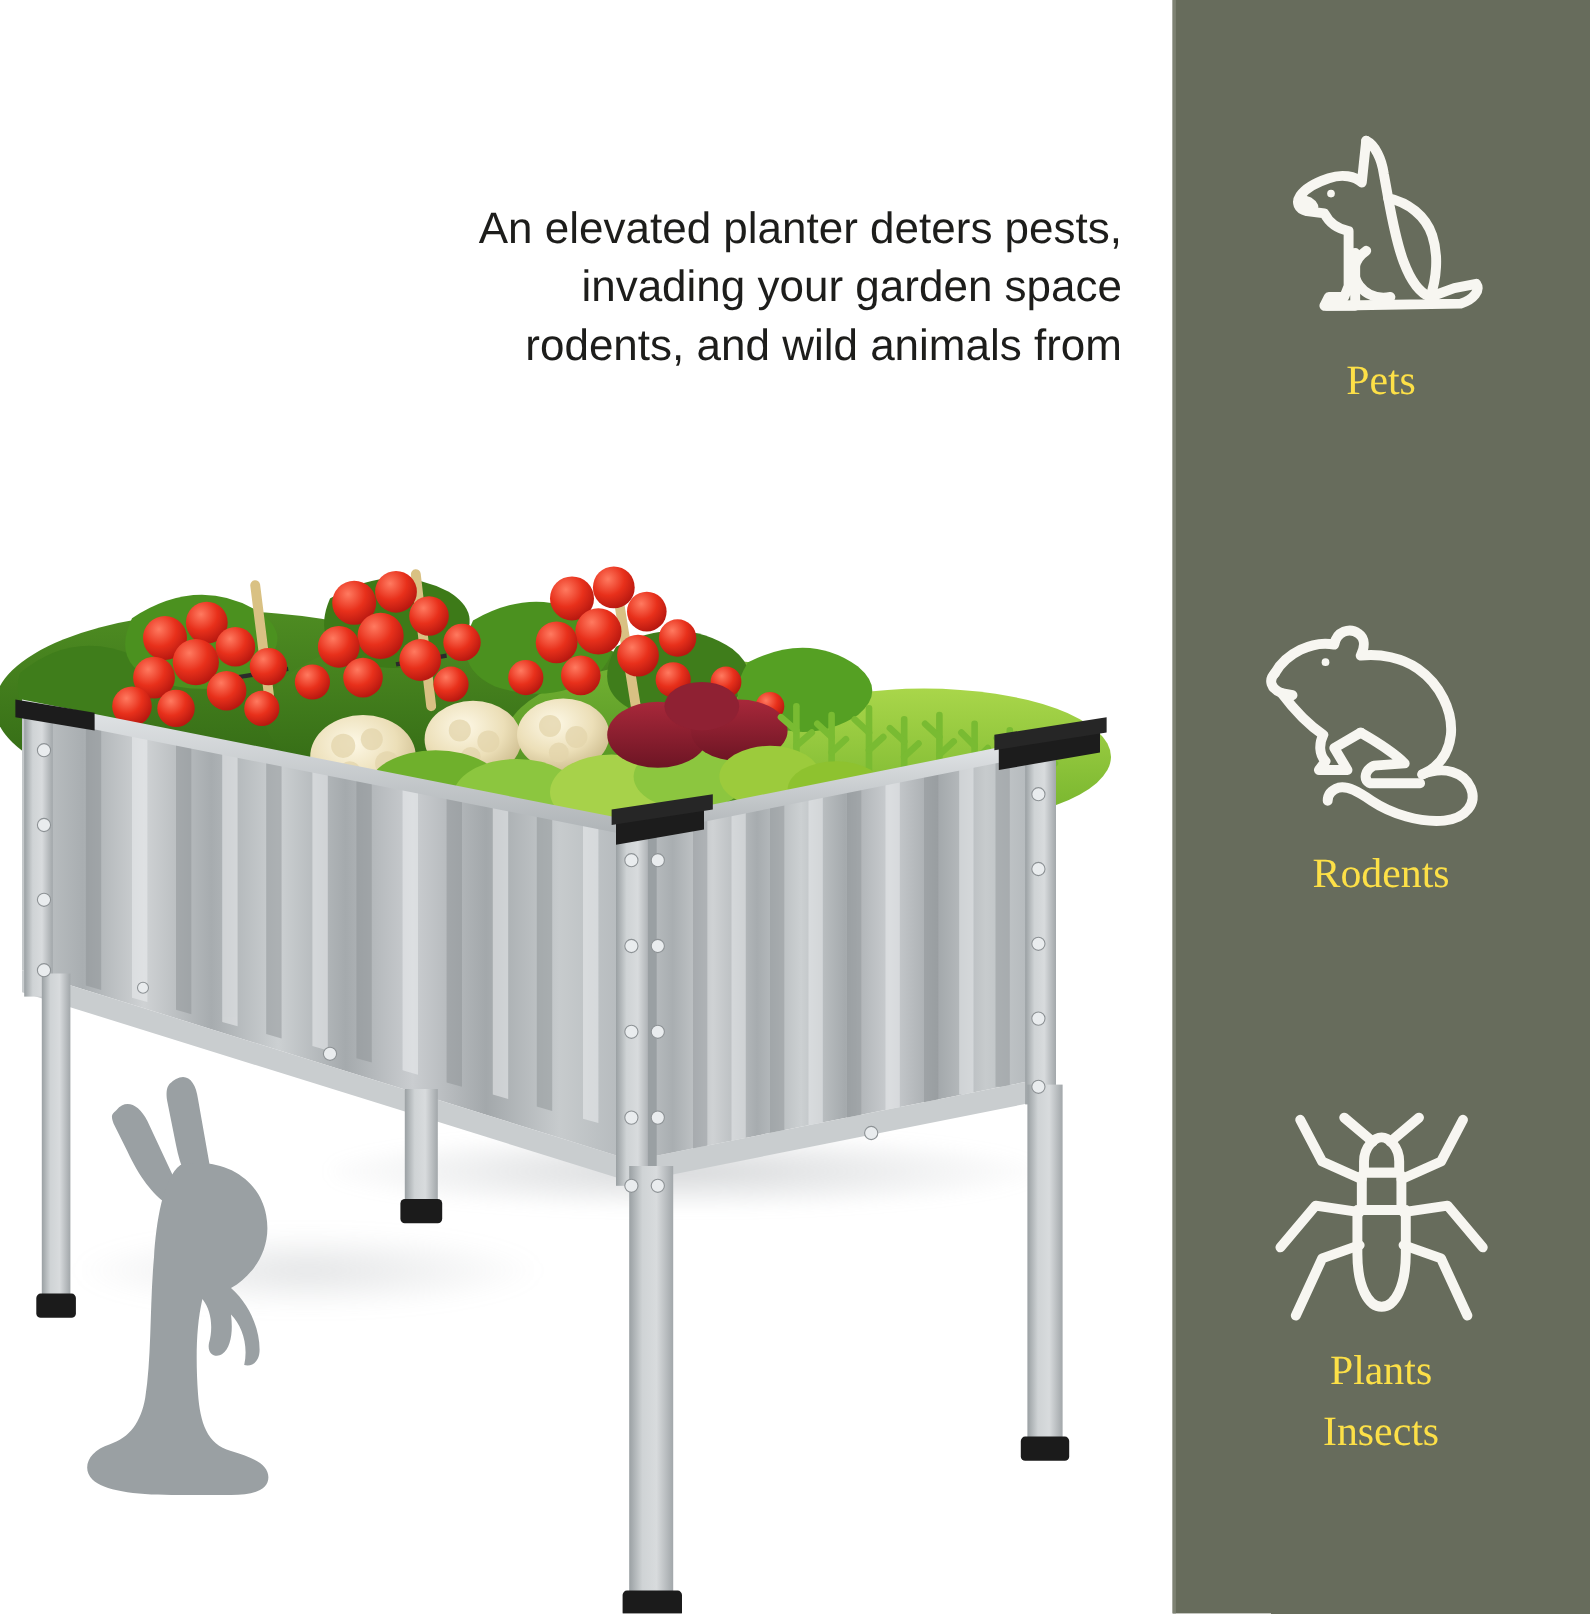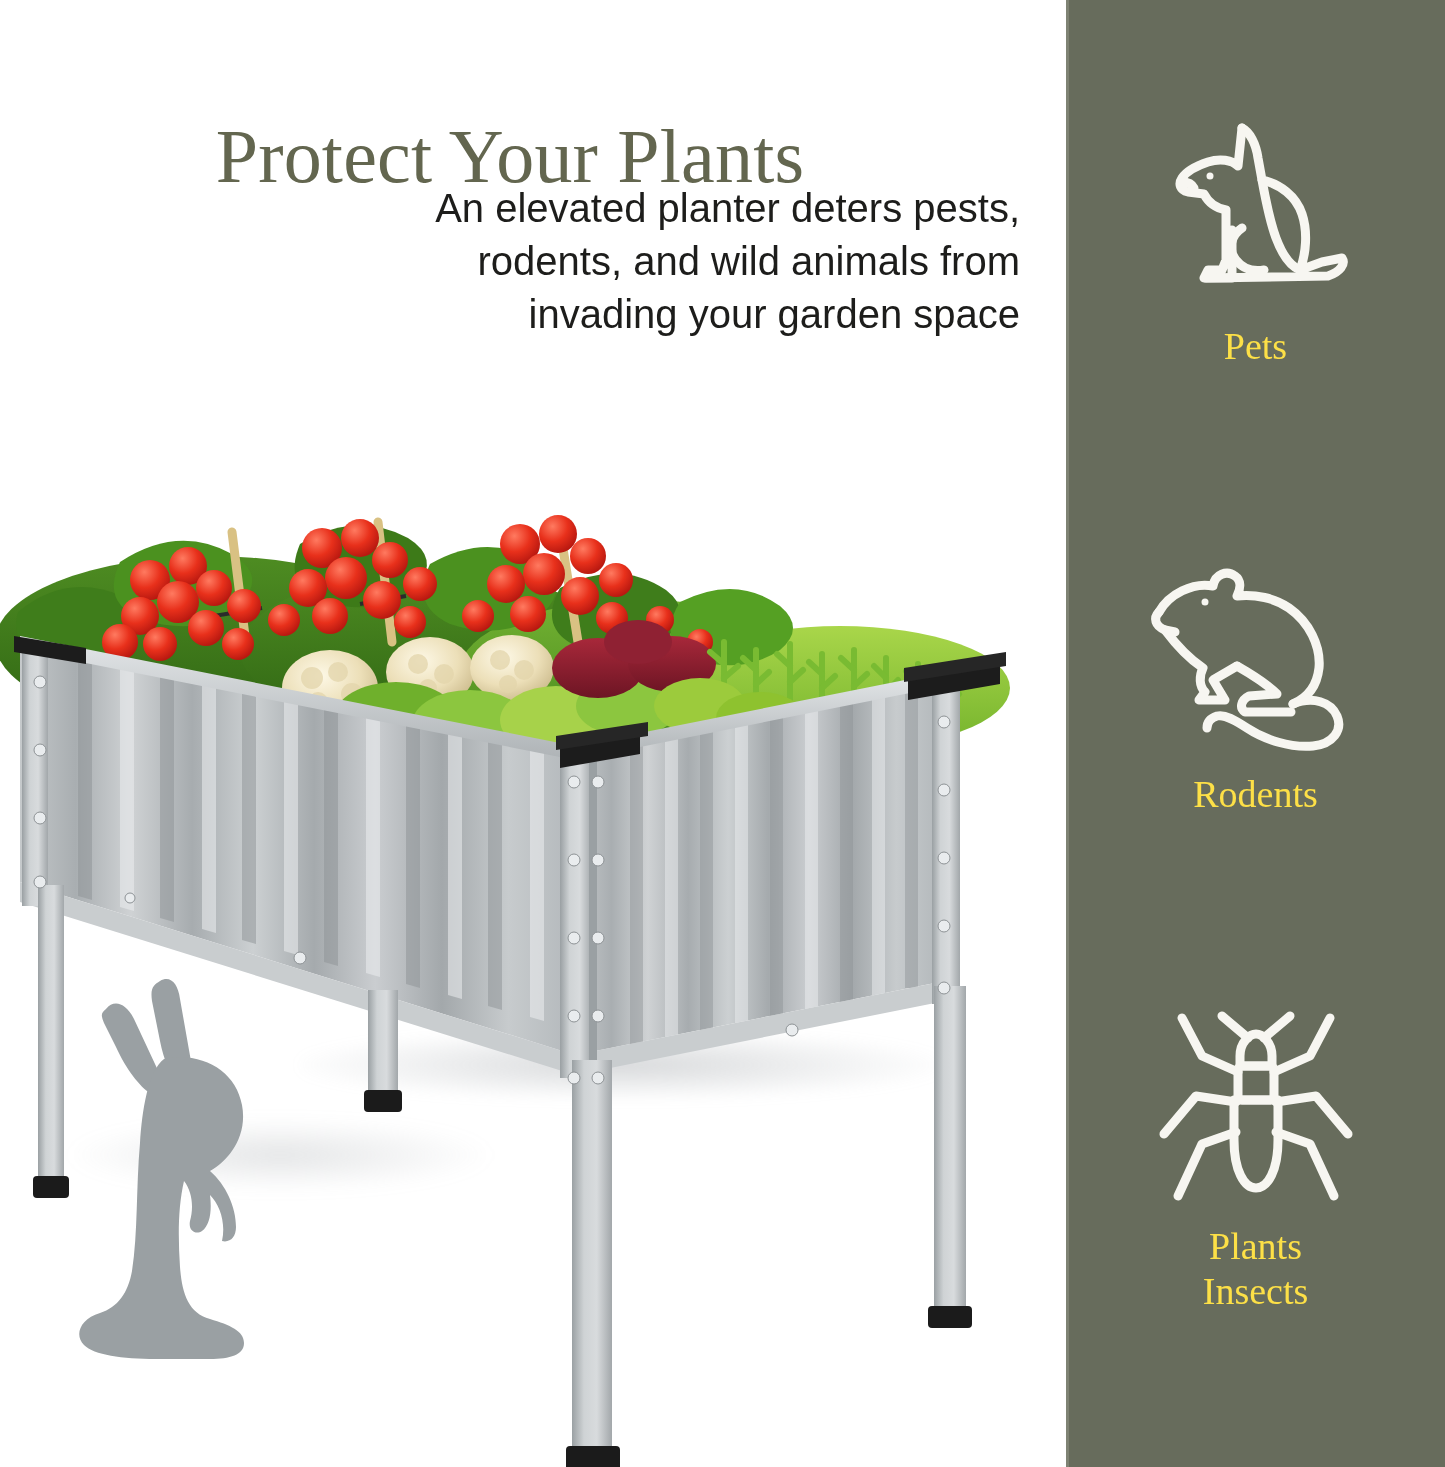--- a/index.html
+++ b/index.html
@@ -67,26 +67,25 @@
   
   [data-name]{box-sizing:border-box;}
 </style>
 </head>
 <body>
 
 <div id="page" data-name="product-feature-graphic">
 
   <div id="left-pane" data-name="left-content-pane">
 
-    <h1 id="headline" data-name="page-title">Protect Your Plants</h1>
 
     <div id="subhead" data-name="page-subtitle">
       <span class="ln" data-name="subtitle-line-1">An elevated planter deters pests,</span>
+      <span class="ln" data-name="subtitle-line-3">invading your garden space</span>
       <span class="ln" data-name="subtitle-line-2">rodents, and wild animals from</span>
-      <span class="ln" data-name="subtitle-line-3">invading your garden space</span>
     </div>
 
     <div id="scene" data-name="product-photo">
 
       <div class="ground-shadow" data-name="ground-shadow"></div>
       <div class="ground-shadow2" data-name="ground-shadow-2"></div>
 
       <svg id="plants" viewBox="0 0 1010 300" data-name="plant-bed-foliage" aria-hidden="true">
         <defs>
           <linearGradient id="gDark" x1="0" y1="0" x2="0" y2="1">
@@ -465,18 +464,18 @@
           <path d="M118 62 L154 46 L174 8"></path>
 
           <path d="M80 92 L40 86 L8 124"></path>
           <path d="M120 92 L160 86 L192 124"></path>
 
           <path d="M80 122 L46 134 L22 186"></path>
           <path d="M120 122 L154 134 L178 186"></path>
         </g>
       </svg>
       <span class="flabel" data-name="feature-label-insects-line-1">Plants</span>
-      <span class="flabel" style="margin-top:0;" data-name="feature-label-insects-line-2">Insects</span>
+      <span class="flabel" style="margin-top:11px;" data-name="feature-label-insects-line-2">Insects</span>
     </div>
 
   </div>
 
 </div>
 
 </body></html>

